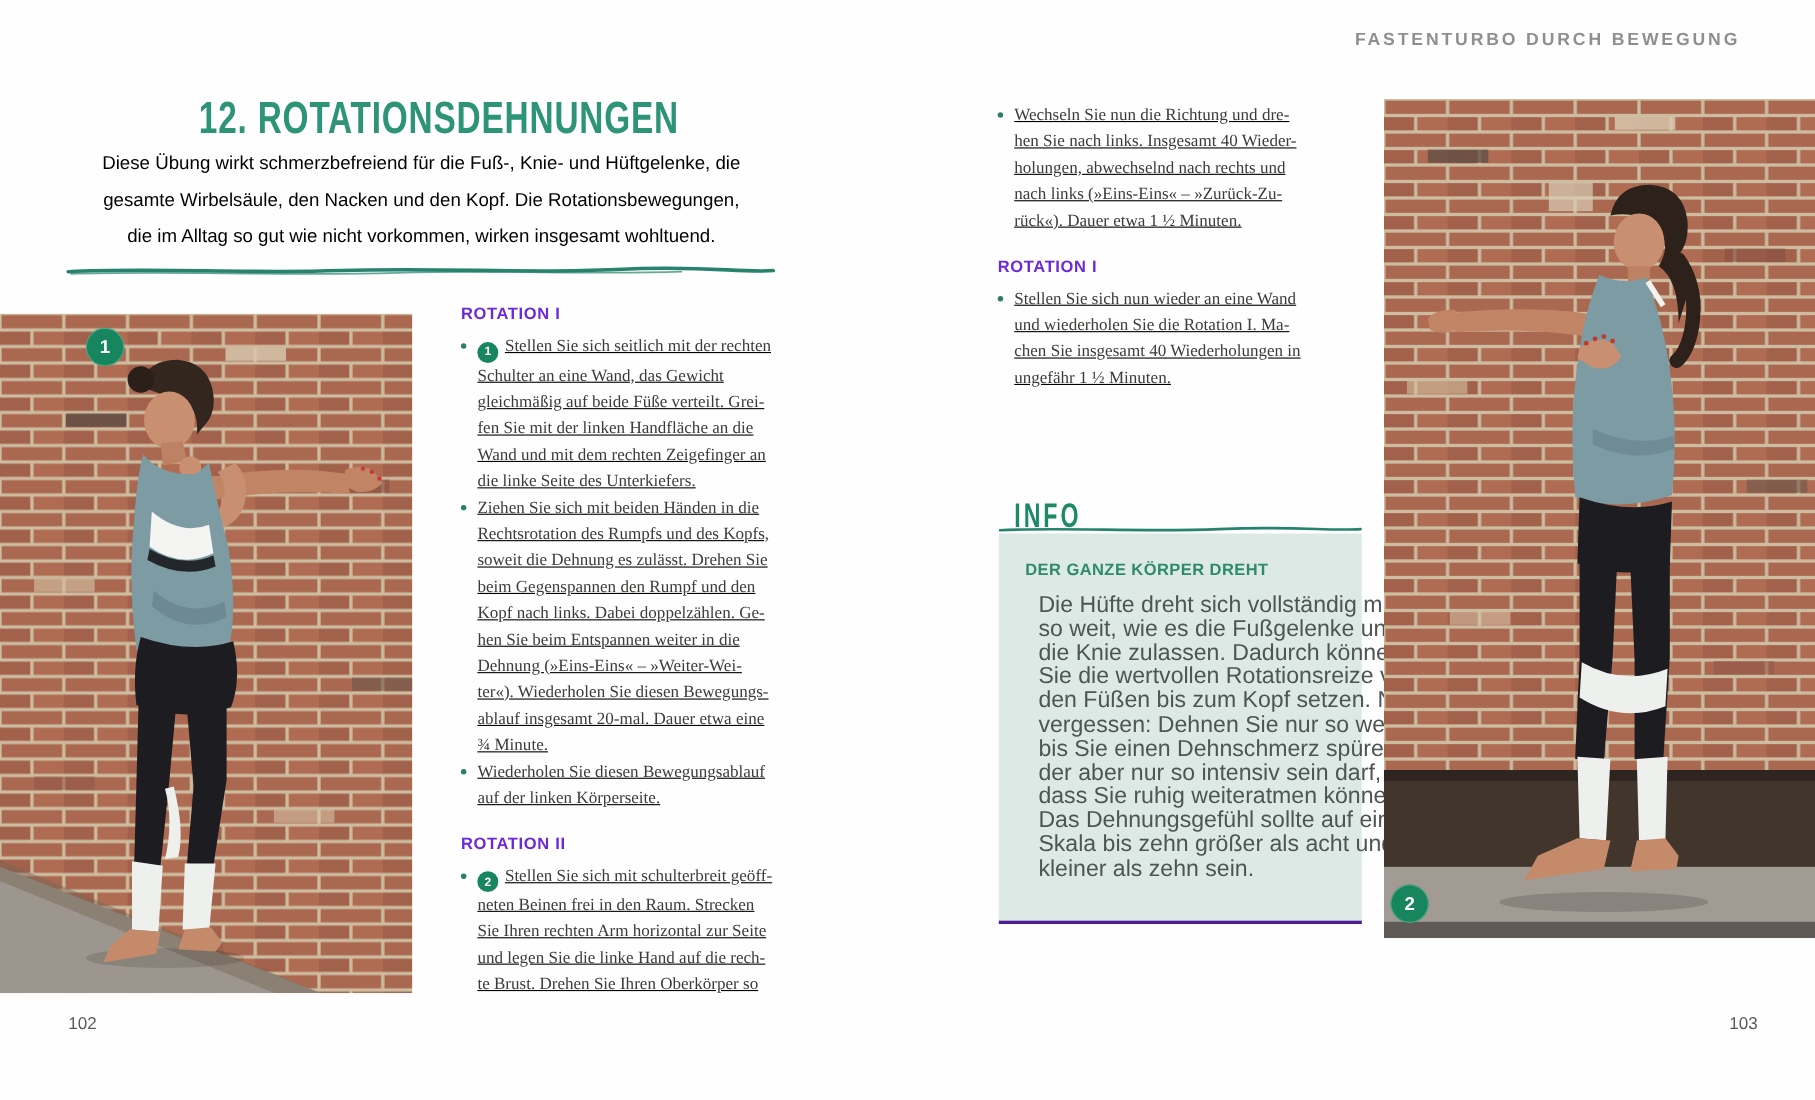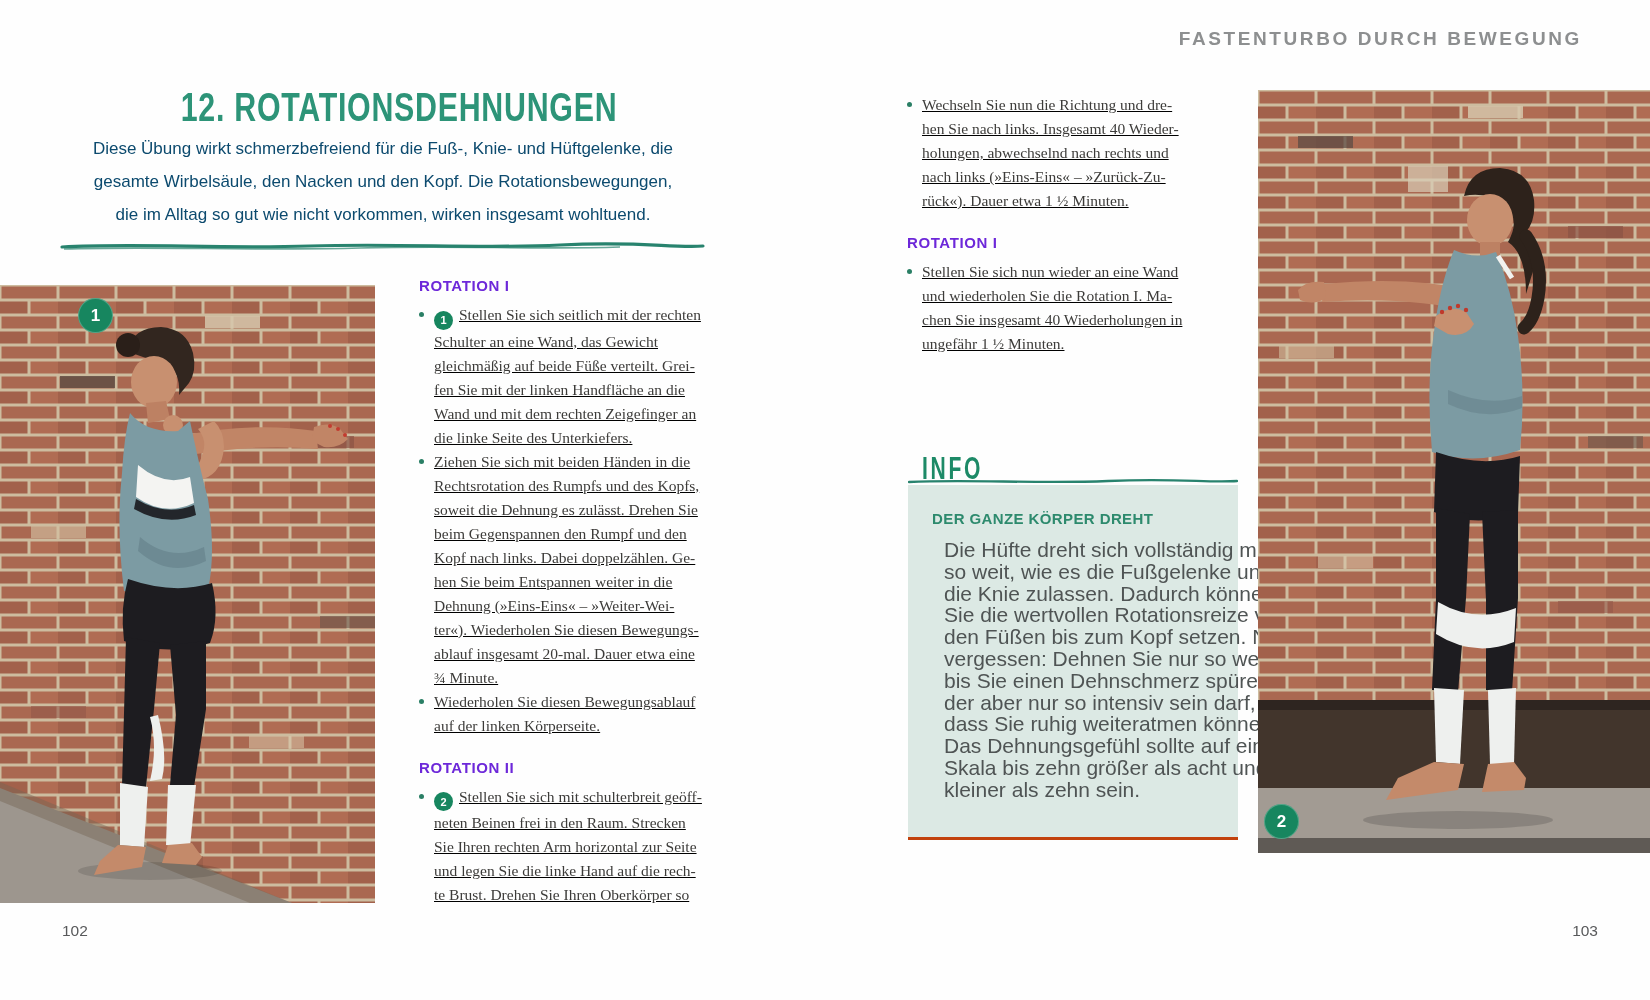--- a/index.html
+++ b/index.html
@@ -1,29 +1,29 @@
 <!DOCTYPE html>
 <html lang="de"><head>
 <meta charset="utf-8">
 <style>
   html,body{margin:0;padding:0;background:#ffffff;}
   .spread{position:relative;width:1650px;height:1000px;background:#fefefe;overflow:hidden;
           font-family:"Liberation Sans",sans-serif;}
 
   
-  .running-header{position:absolute;top:28px;right:68px;font-size:19px;font-weight:700;
+  .running-header{position:absolute;top:28px;right:68px;font-size:16px;font-weight:700;
                   letter-spacing:2.6px;color:#8d8f90;}
 
   
   .title{position:absolute;left:0;top:68px;width:765px;text-align:center;margin:16px;}
   .title span{display:inline-block;transform:scaleX(.74);transform-origin:center;
               font-size:41px;font-weight:700;letter-spacing:1px;color:#2d9478;}
 
   .intro{position:absolute;left:58px;top:132px;width:650px;margin:0;text-align:center;
-         white-space:pre;font-size:17px;line-height:33px;color:#0c4a6e;}
+         white-space:pre;font-size:17px;line-height:33px;color:#000000;}
 
   .divider{position:absolute;left:60px;top:240px;}
 
   
   .col{position:absolute;}
   .col-mid{left:419px;top:277px;width:302px;}
   .col-right{left:907px;top:84px;width:292px;}
   .col h2{margin:0;font-size:15px;font-weight:700;letter-spacing:.6px;color:#6d28d9;}
   .col h2.sub{margin-top:21px;}
   .col ul{list-style:none;margin:9px 0 0;padding:0;text-decoration:underline;}
@@ -37,21 +37,21 @@
              border-radius:50%;background:#17865f;color:#fff;font-family:"Liberation Sans",sans-serif;
              font-size:11px;font-weight:700;vertical-align:-4px;margin-right:6px;}
 
   
   .info-wrap{position:absolute;left:908px;top:447px;width:330px;}
   .info-label{position:relative;height:38px;}
   .info-word{position:absolute;left:14px;bottom:-2px;display:inline-block;
              transform:scaleX(.68);transform-origin:left bottom;font-size:31px;font-weight:700;
              letter-spacing:4px;color:#1d8a67;}
   .info-line{position:absolute;left:0;bottom:0;}
-  .info-box{background:#dce9e4;border-bottom:3px solid #c2410c;padding:25px 20px 24px 24px;}
+  .info-box{background:#dce9e4;border-bottom:3px solid #4c1d95;padding:25px 20px 24px 24px;}
   .info-box h3{margin:0 0 11px;font-size:15px;font-weight:700;letter-spacing:.4px;color:#2d8a6d;}
   .info-box p{margin:12px;white-space:pre;font-size:21px;line-height:21.8px;color:#4f5454;}
 
   
   .photo{position:absolute;overflow:hidden;}
   .photo-left{left:0;top:285px;width:375px;height:618px;}
   .photo-right{left:1258px;top:90px;width:392px;height:763px;}
   .badge-photo{position:absolute;width:35px;height:35px;border-radius:50%;background:#17865f;
                color:#fff;display:flex;align-items:center;justify-content:center;
                font-size:17px;font-weight:700;box-shadow:0 0 0 1px rgba(255,255,255,.25) inset;}

